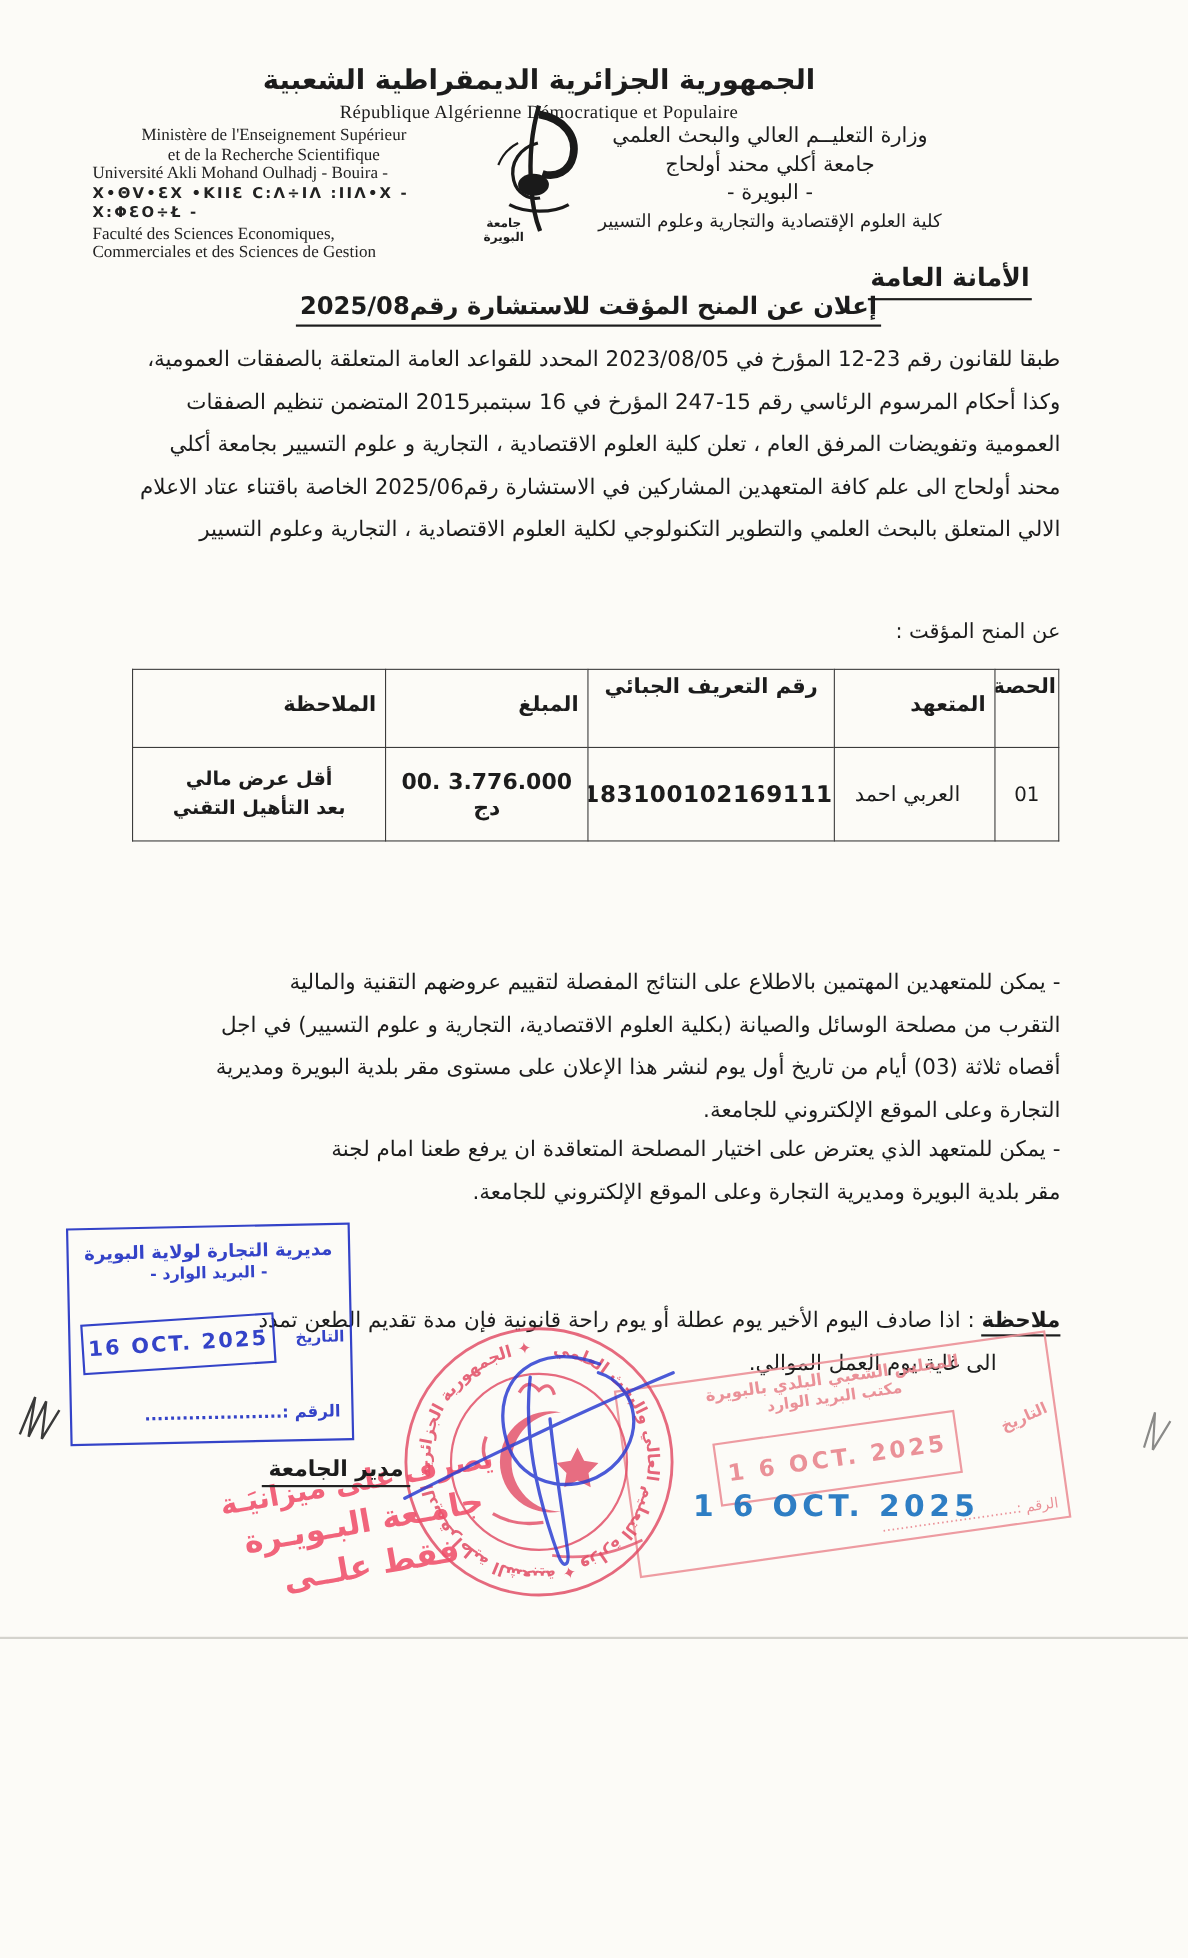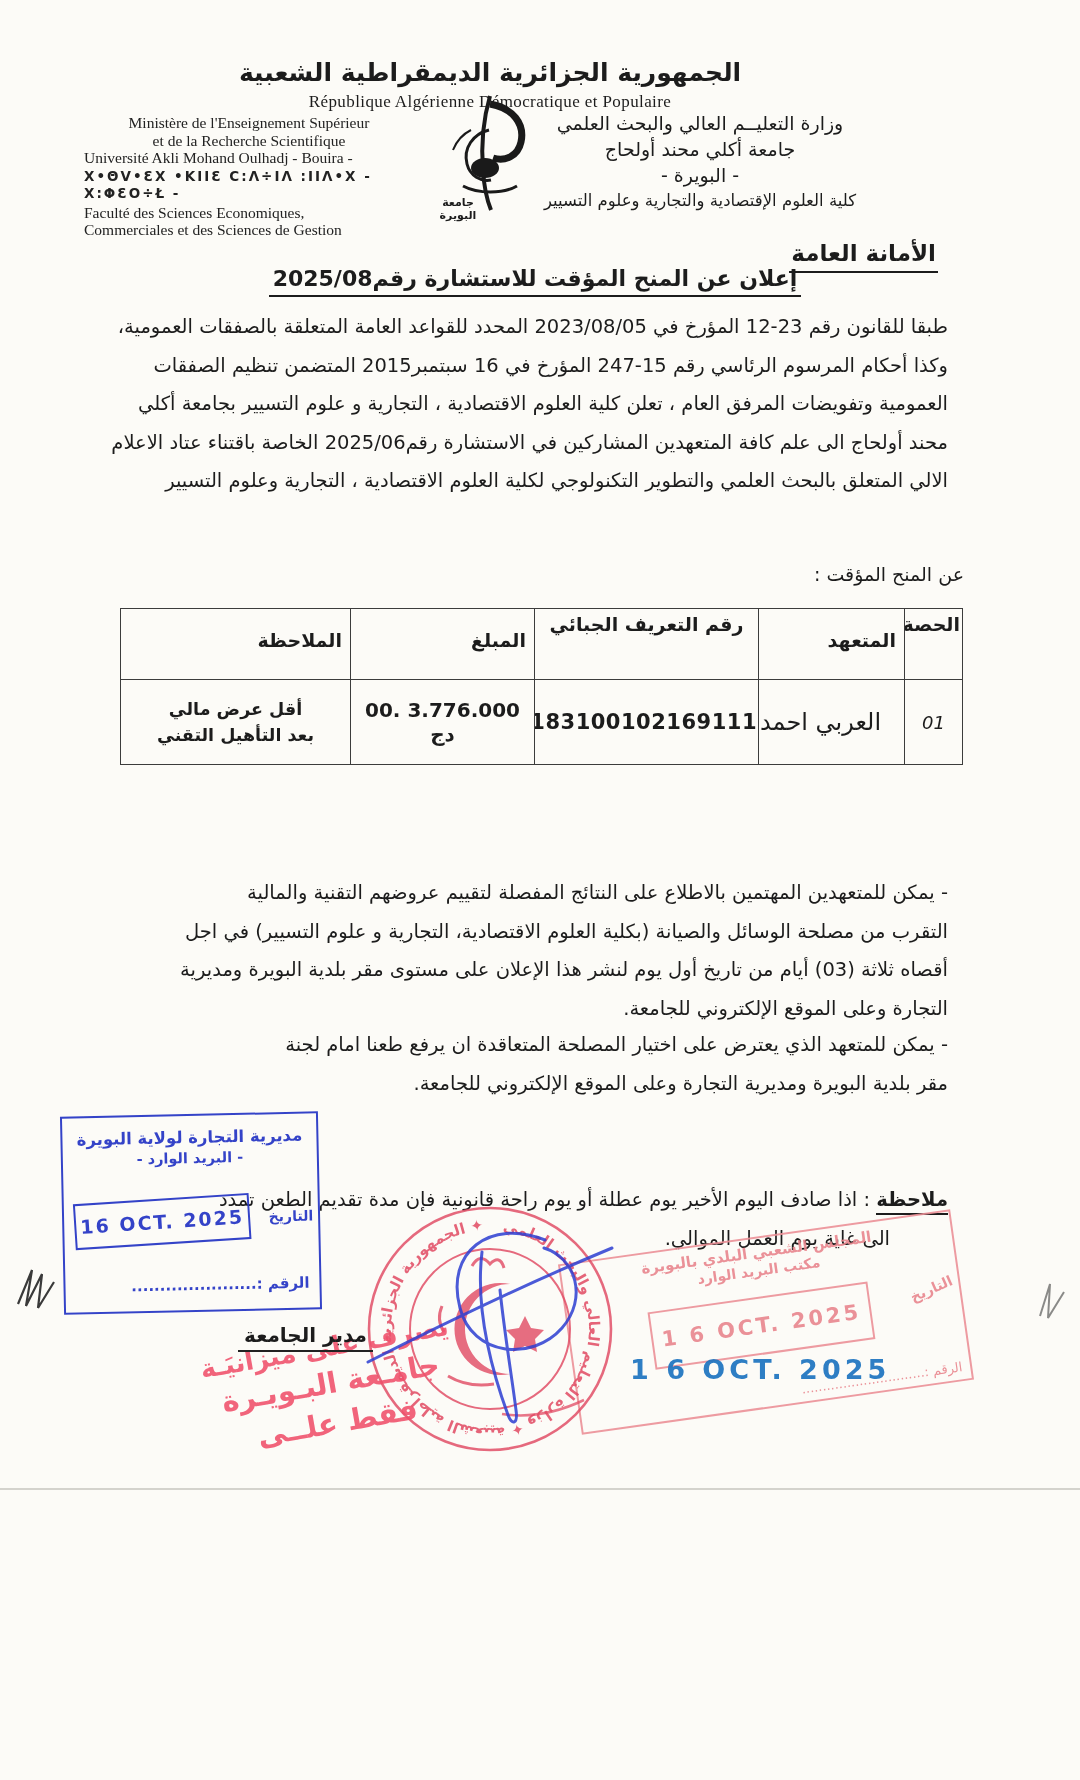--- a/index.html
+++ b/index.html
@@ -27,41 +27,41 @@
     font-size:11px;font-weight:bold;text-align:center;}
 
   
   .secretariat{position:absolute;top:222px;right:142px;direction:rtl;font-size:23px;
     font-weight:bold;border-bottom:2.5px solid #1c1c1c;padding:0 2px 5px;margin-top:18px;}
   .announce{position:absolute;top:266px;left:230px;width:610px;text-align:center;direction:rtl;}
   .announce span{display:inline-block;font-size:22px;font-weight:bold;
     border-bottom:2.5px solid #1c1c1c;padding:0 4px 4px;}
 
   
-  .para{position:absolute;left:130px;right:132px;direction:rtl;text-align:right;
+  .para{position:absolute;left:130px;right:116px;direction:rtl;text-align:right;
     font-size:19.5px;line-height:38.5px;}
   .para .ln{white-space:nowrap;}
   .intro{top:308px;}
   .award-intro{position:absolute;top:563px;right:116px;direction:rtl;font-size:19px;}
   .bullet1{top:874px;}
   .bullet2{top:1026px;}
   .note{top:1181px;}
   .note .note-label{font-weight:bold;border-bottom:2.5px solid #1c1c1c;padding-bottom:2px;}
   .note .ln2{padding-right:58px;}
 
   
   .award-table{position:absolute;top:608px;left:120px;width:842px;border-collapse:collapse;
     direction:rtl;table-layout:fixed;}
   .award-table th,.award-table td{border:1.6px solid #3c3c3c;overflow:hidden;}
   .award-table th{height:50px;font-size:19px;font-weight:bold;text-align:right;
     vertical-align:top;padding:20px 8px 0 0;}
   .award-table th.ctr{text-align:center;padding:4px 2px 0;}
   .award-table td{height:82px;vertical-align:middle;}
-  .td-lot{text-align:center;font-size:18px;font-style:italic;}
-  .td-bidder{text-align:left;padding-right:14px;font-size:24px;}
+  .td-lot{text-align:center;font-size:18px;}
+  .td-bidder{text-align:center;padding-right:14px;font-size:19px;}
   .td-tax{text-align:center;font-size:21px;font-weight:bold;letter-spacing:.5px;}
   .td-amount{text-align:center;font-size:20px;font-weight:bold;direction:rtl;}
   .td-note{text-align:center;font-size:17.5px;font-weight:bold;line-height:26px;}
 
   
   .stamp-blue{position:absolute;left:62px;top:1114px;width:254px;height:194px;
     border:2.5px solid #2a3ac6;transform:rotate(-1.2deg);color:#2a3ac6;direction:rtl;opacity:.95;}
   .bs-l1{margin-top:12px;text-align:center;font-weight:bold;font-size:16.5px;}
   .bs-l2{text-align:center;font-weight:bold;font-size:14.5px;margin-top:3px;}
   .bs-date-label{position:absolute;right:5px;top:94px;font-size:14px;font-weight:bold;}

